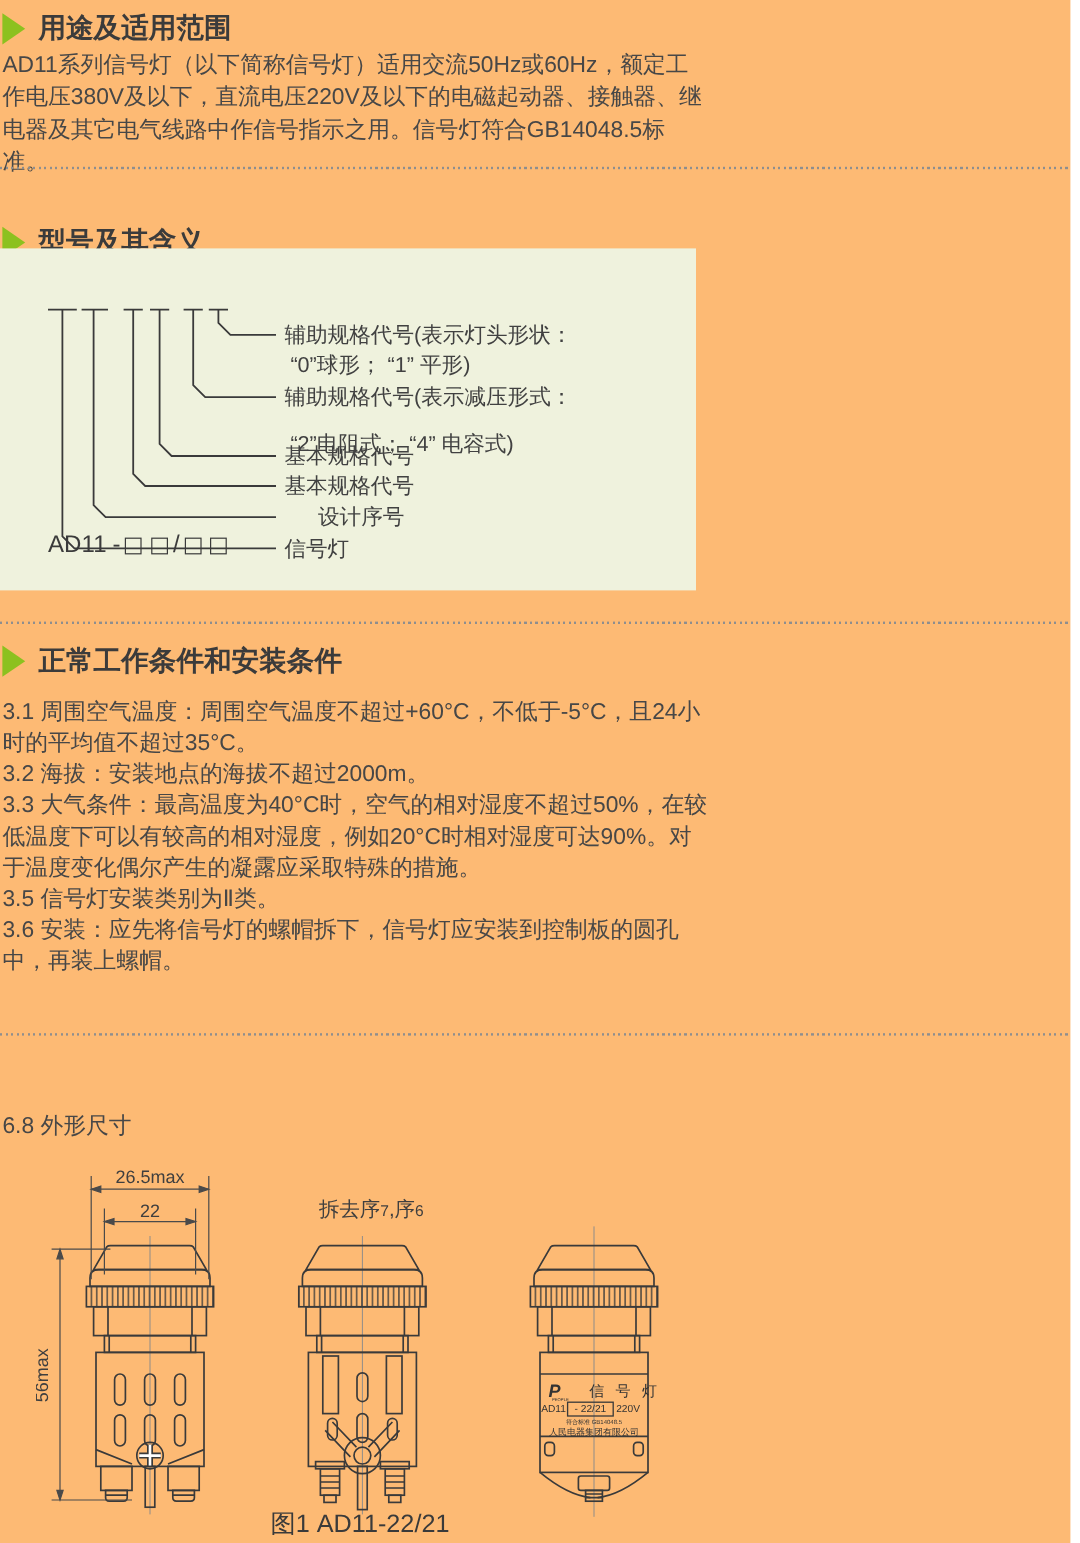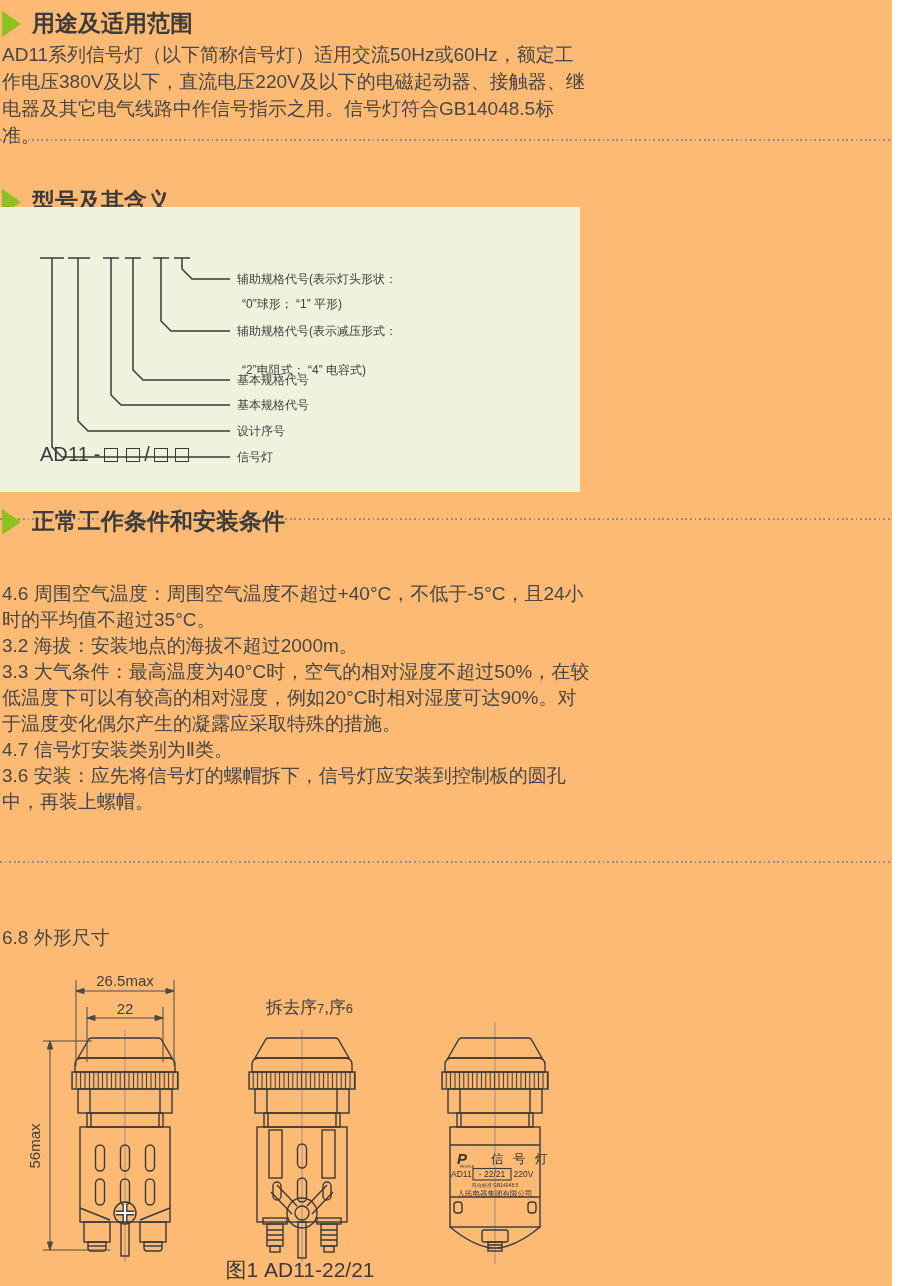--- a/index.html
+++ b/index.html
@@ -9,21 +9,21 @@
   }
   .abs{position:absolute;}
   .heading{display:flex;align-items:center;gap:11px;font-size:23px;font-weight:600;color:#3b3b3b;}
   .tri{width:0;height:0;border-left:19px solid #8cc11f;border-top:13px solid transparent;border-bottom:13px solid transparent;}
   .bodytext{font-size:19px;color:#474747;}
   .dots{height:2px;width:892px;left:0;
     background-image:repeating-linear-gradient(to right,#8e8e8e 0 1.8px,transparent 1.8px 4.6px);}
   #model-box{left:0;top:207px;width:580px;height:285px;background:#eff2dd;}
   .codepart{position:absolute;top:236px;font-size:20px;color:#3b3b3b;}
   .sq{position:absolute;top:241px;width:12px;height:12px;border:1.6px solid #3a3a3a;background:transparent;}
-  .mlabel{position:absolute;left:237px;font-size:12px;line-height:22px;color:#414141;white-space:nowrap;text-align:right;}
+  .mlabel{position:absolute;left:237px;font-size:18px;line-height:22px;color:#414141;white-space:nowrap;text-align:right;}
   .cond-item{font-size:19px;line-height:26px;color:#474747;}
   svg text{font-family:"Liberation Sans","DejaVu Sans",sans-serif;}
   #note-mid{font-size:17px;color:#3f3f3f;white-space:nowrap;text-align:center;}
   #note-mid .small{font-size:13px;}
   #fig-caption{font-size:21px;color:#3a3a3a;text-align:center;}
 </style>
 </head>
 <body>
 
 <div id="page">
@@ -63,35 +63,35 @@
         <path d="M52,51 V240 L62,250 H230"></path>
       </g>
     </svg>
 
     <div class="mlabel" style="top:61px;">辅助规格代号(表示灯头形状：</div>
     <div class="mlabel" style="top:86px;left:242px;">“0”球形； “1” 平形)</div>
     <div class="mlabel" style="top:113px;">辅助规格代号(表示减压形式：</div>
     <div class="mlabel" style="top:152px;left:242px;">“2”电阻式； “4” 电容式)</div>
     <div class="mlabel" style="top:162px;">基本规格代号</div>
     <div class="mlabel" style="top:187px;">基本规格代号</div>
-    <div class="mlabel" style="top:213px;">设计序号</div>
+    <div class="mlabel" style="top:213px;margin-left:28px;">设计序号</div>
     <div class="mlabel" style="top:239px;">信号灯</div>
   </div>
 
   <div class="abs dots" style="top:518px;"></div>
 
-  <div class="abs heading" style="left:2px;top:506px;">
+  <div class="abs heading" style="left:2px;top:535px;">
     <span class="tri"></span>
     <span>正常工作条件和安装条件</span>
   </div>
   <div class="abs" style="left:2px;top:581px;width:588px;">
-    <div class="cond-item">4.6 周围空气温度：周围空气温度不超过+40°C，不低于-5°C，且24小时的平均值不超过35°C。</div>
+    <div class="cond-item">3.1 周围空气温度：周围空气温度不超过+60°C，不低于-5°C，且24小时的平均值不超过35°C。</div>
     <div class="cond-item">3.2 海拔：安装地点的海拔不超过2000m。</div>
     <div class="cond-item">3.3 大气条件：最高温度为40°C时，空气的相对湿度不超过50%，在较低温度下可以有较高的相对湿度，例如20°C时相对湿度可达90%。对于温度变化偶尔产生的凝露应采取特殊的措施。</div>
-    <div class="cond-item">4.7 信号灯安装类别为Ⅱ类。</div>
+    <div class="cond-item">3.5 信号灯安装类别为Ⅱ类。</div>
     <div class="cond-item">3.6 安装：应先将信号灯的螺帽拆下，信号灯应安装到控制板的圆孔中，再装上螺帽。</div>
   </div>
 
   <div class="abs dots" style="top:861px;"></div>
 
   <div class="abs bodytext" style="left:2px;top:925px;">6.8 外形尺寸</div>
 
   <div id="note-mid" class="abs" style="left:252px;top:996px;width:115px;">
     <span>拆去序</span><span class="small">7</span><span>,序</span><span class="small">6</span>
   </div>

